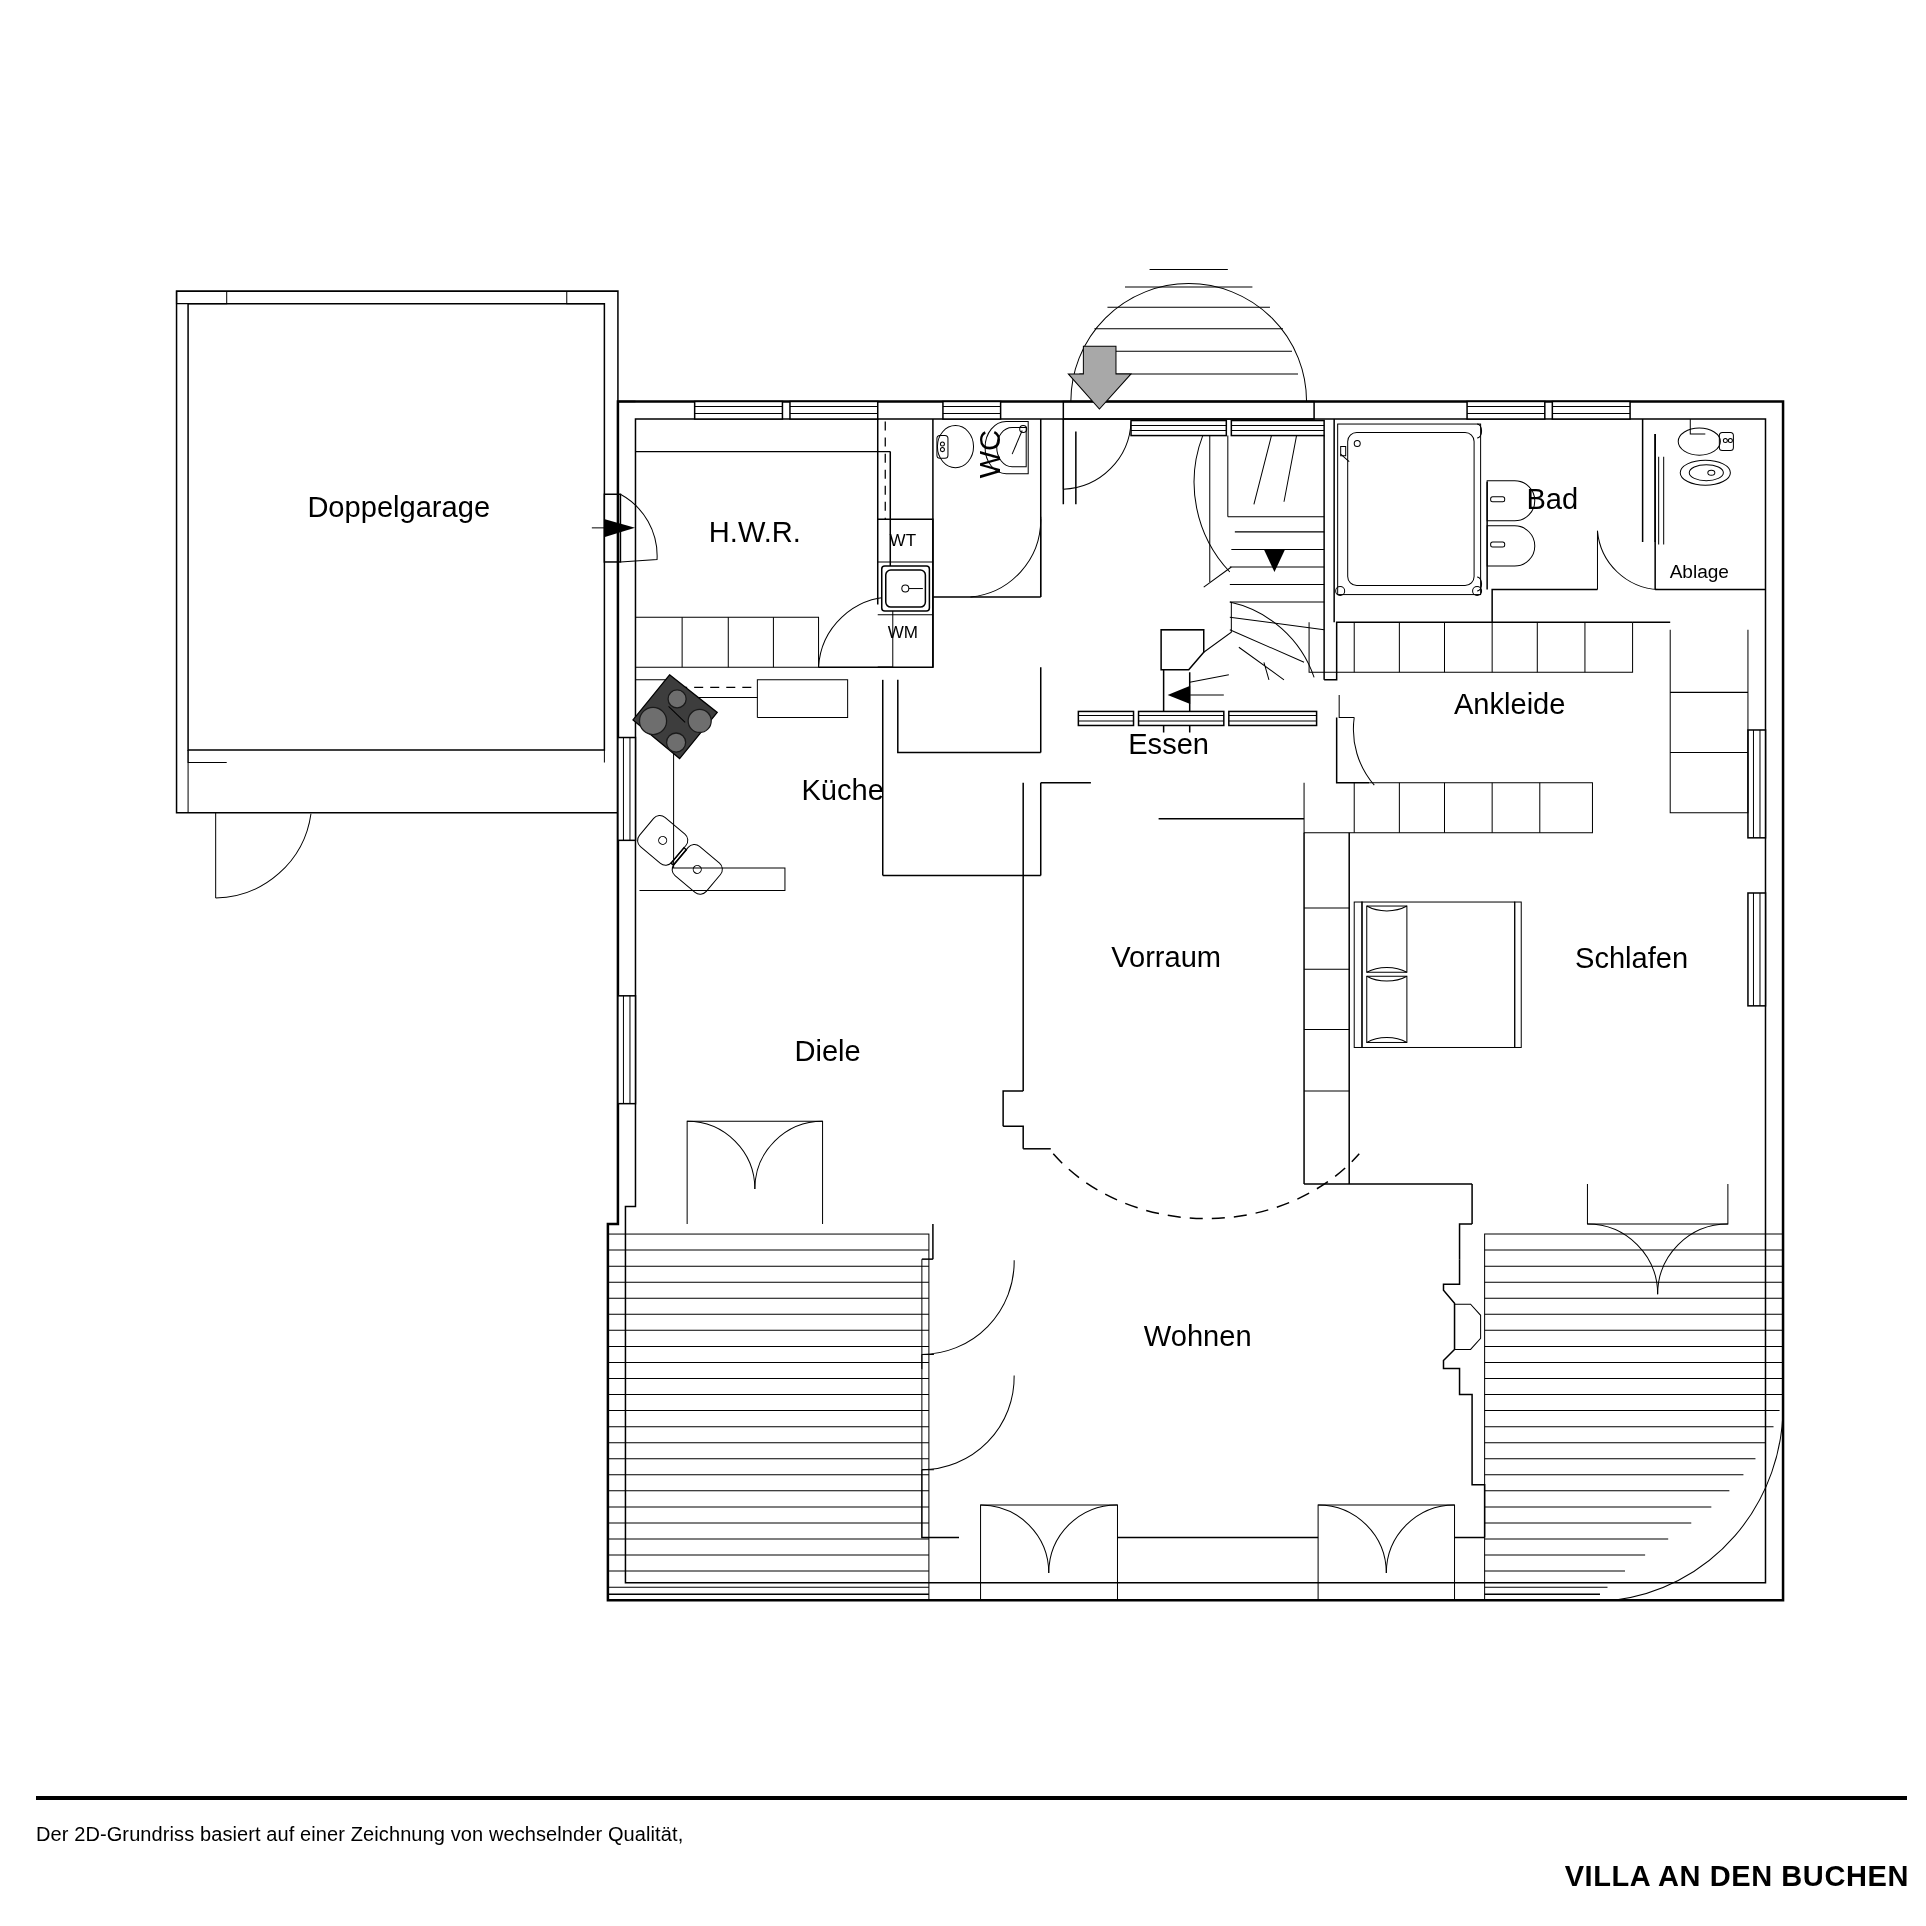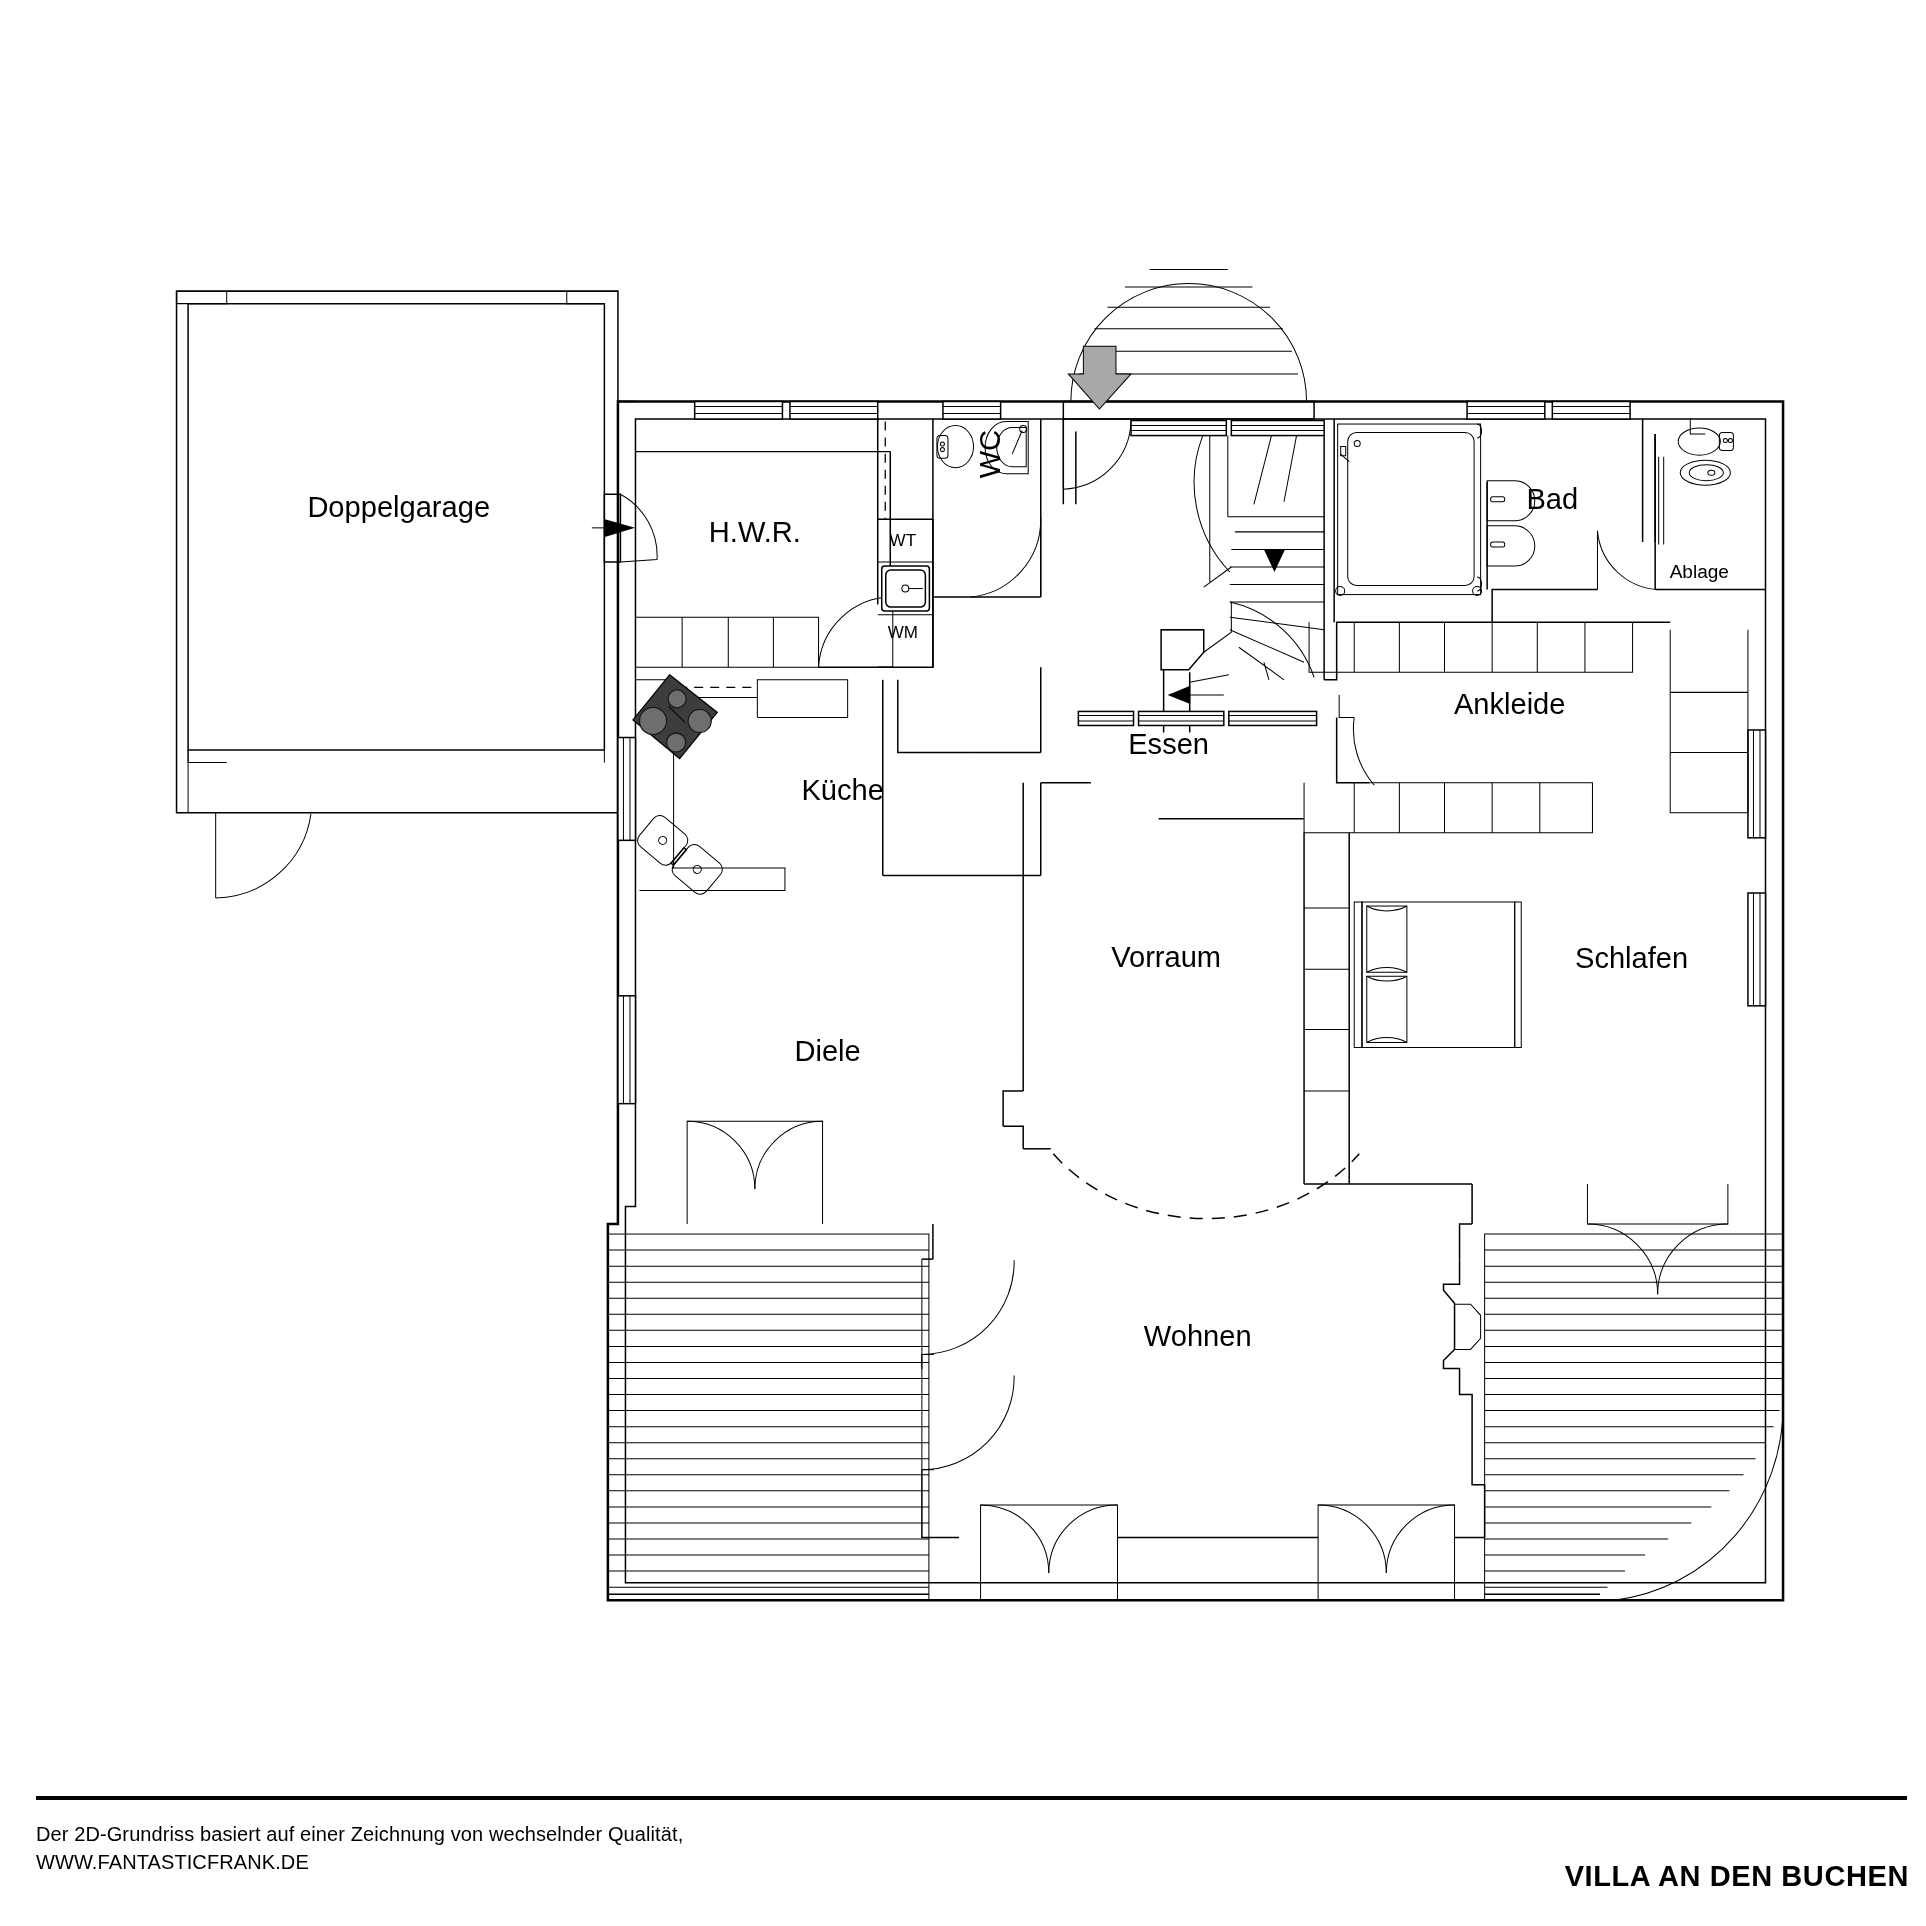--- a/index.html
+++ b/index.html
@@ -546,17 +546,16 @@
     <path class="wall-thin" d="M 2960,3178 L 3190,3178"></path>
   </g>
 
 </svg>
 </div>
 
 <div id="footer">
   <div id="footer-rule"></div>
   <div id="footer-left">
     <div>Der 2D-Grundriss basiert auf einer Zeichnung von wechselnder Qualität,</div>
-    <div>WWW.FANTASTICFRANK.DE</div>
   </div>
   <div id="footer-right">VILLA AN DEN BUCHEN</div>
 </div>
 
 
 </body></html>

